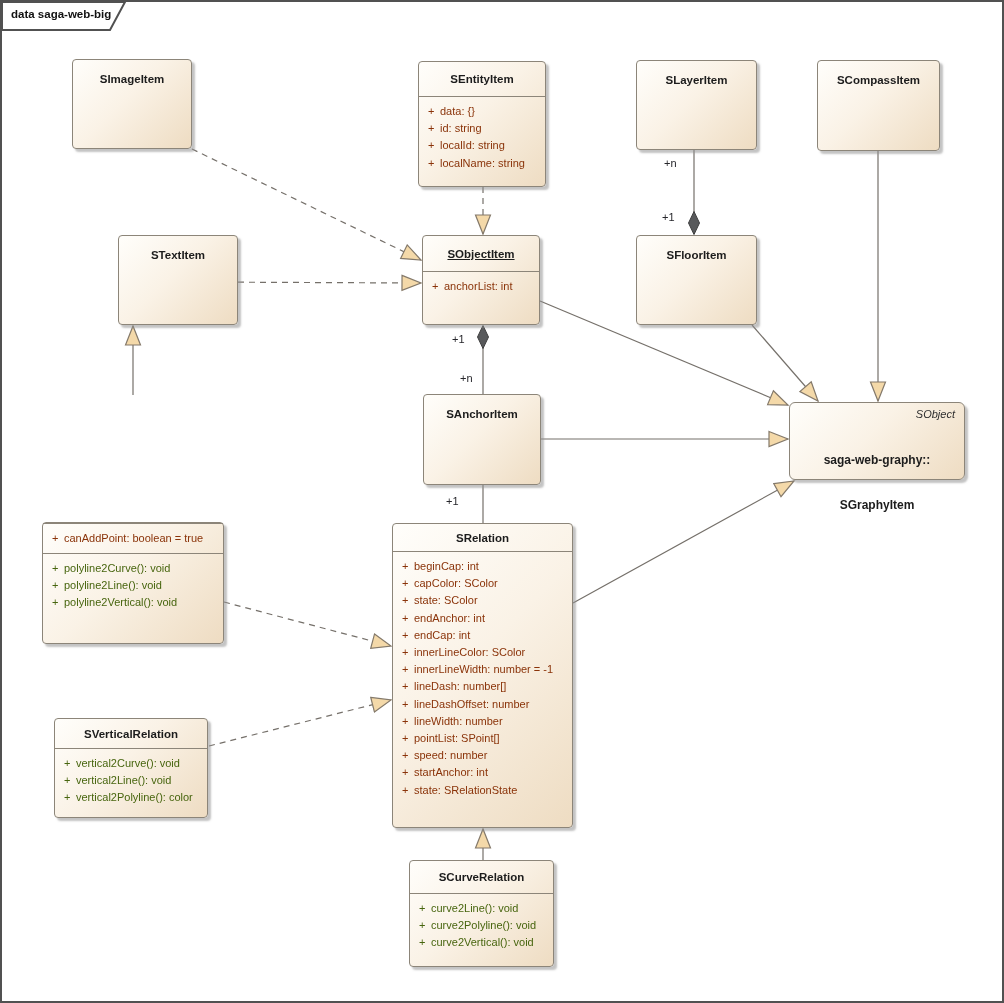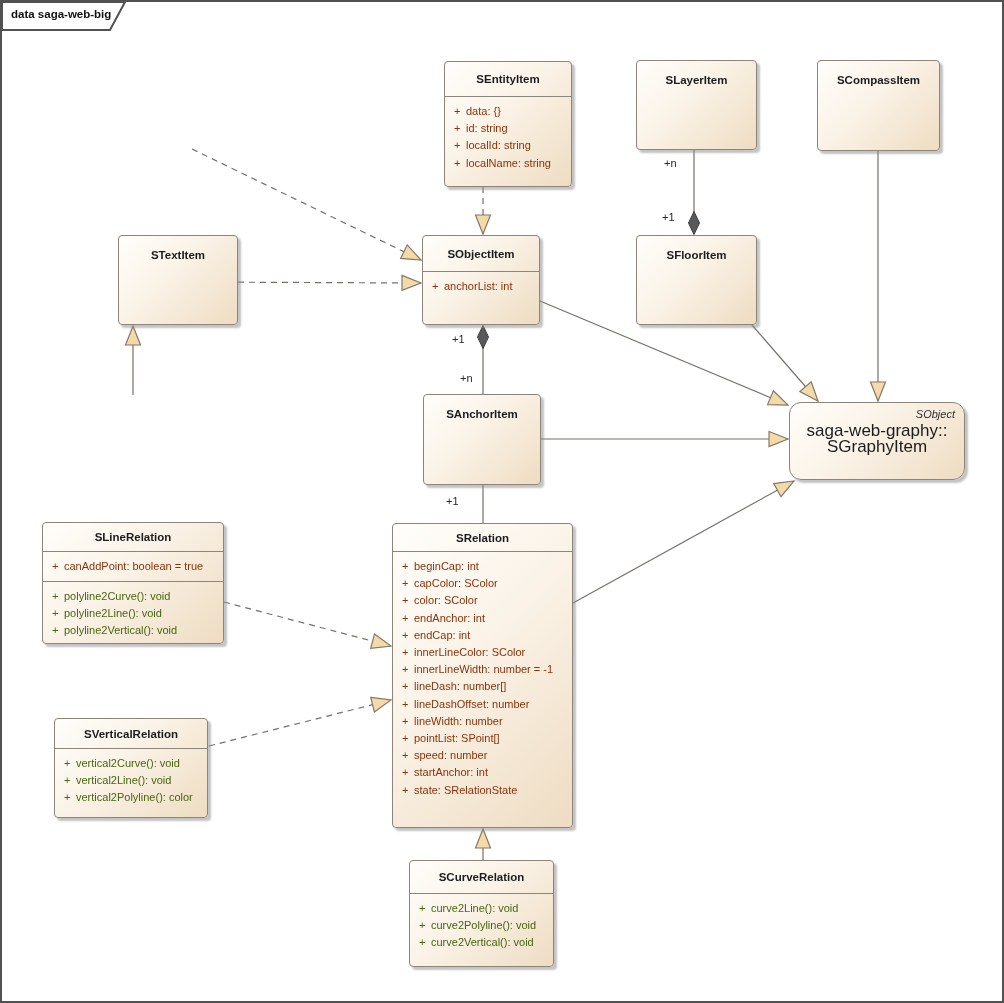--- a/index.html
+++ b/index.html
@@ -18,23 +18,23 @@
     display:flex; flex-direction:column;
   }
   .cls-header { text-align:center; font-weight:bold; font-size:11.5px; color:#1c1c1c; padding-top:13px; flex:none; }
   .uml-class.with-members .cls-header { padding-top:0; display:flex; align-items:center; justify-content:center; }
   .cls-section { border-top:1px solid #8c8579; padding-top:6px; overflow:hidden; }
   .member { display:flex; font-size:11px; line-height:17.2px; white-space:nowrap; }
   .member .vis { flex:none; width:21px; padding-left:9px; }
   .attr { color:#8a3309; }
   .method { color:#47650e; }
 
-  .graphy { border-radius:12px; }
+  .graphy { border-radius:6px;gap:29px; }
   .stereo { text-align:right; font-style:italic; font-size:11px; color:#2e2e2e; padding:5px 9px 0 0; }
-  .graphy-name { text-align:center; font-weight:normal; font-size:17px; color:#1c1c1c; line-height:16px; margin-top:3px; }
+  .graphy-name { text-align:center; font-weight:bold; font-size:12px; color:#1c1c1c; line-height:16px; margin-top:3px; }
 
   .mult-label { position:absolute; font-size:11px; color:#26262b; }
 
   .frame-tab-svg { position:absolute; left:0; top:0; }
   .frame-tab-text { position:absolute; left:9px; top:6px; font-size:11.5px; font-weight:bold; color:#111111; }
 </style>
 </head>
 <body>
 
 <div id="canvas">
@@ -71,20 +71,23 @@
     <polygon points="0,0 123,0 108,28 0,28" fill="#ffffff" stroke="#515151" stroke-width="2"></polygon>
   </svg>
   <div class="frame-tab-text">data saga-web-big</div>
 
   <div class="mult-label" style="left:662px;top:155px;">+n</div>
   <div class="mult-label" style="left:660px;top:209px;">+1</div>
   <div class="mult-label" style="left:450px;top:331px;">+1</div>
   <div class="mult-label" style="left:458px;top:370px;">+n</div>
   <div class="mult-label" style="left:444px;top:493px;">+1</div>
 
+  <div class="uml-class" style="left:70px;top:57px;width:120px;height:90px;">
+    <div class="cls-header">SImageItem</div>
+  </div>
 
   <div class="uml-class" style="left:634px;top:58px;width:121px;height:90px;">
     <div class="cls-header">SLayerItem</div>
   </div>
 
   <div class="uml-class" style="left:815px;top:58px;width:123px;height:91px;">
     <div class="cls-header">SCompassItem</div>
   </div>
 
   <div class="uml-class" style="left:72px;top:233px;width:120px;height:90px;margin-left:44px;">
@@ -93,21 +96,21 @@
 
   <div class="uml-class" style="left:634px;top:233px;width:121px;height:90px;">
     <div class="cls-header">SFloorItem</div>
   </div>
 
 
   <div class="uml-class" style="left:421px;top:392px;width:118px;height:91px;">
     <div class="cls-header">SAnchorItem</div>
   </div>
 
-  <div class="uml-class with-members" style="left:416px;top:59px;width:128px;height:126px;margin-left:26px;">
+  <div class="uml-class with-members" style="left:416px;top:59px;width:128px;height:126px;">
     <div class="cls-header" style="height:34px;">SEntityItem</div>
     <div class="cls-section" style="flex:1;">
       <div class="member attr">
           <span class="vis">+</span>
           <span>data: {}</span>
         </div>
       <div class="member attr">
           <span class="vis">+</span>
           <span>id: string</span>
         </div>
@@ -116,37 +119,36 @@
           <span>localId: string</span>
         </div>
       <div class="member attr">
           <span class="vis">+</span>
           <span>localName: string</span>
         </div>
     </div>
   </div>
 
   <div class="uml-class with-members" style="left:420px;top:233px;width:118px;height:90px;">
-    <div class="cls-header" style="height:35px;">SObjectItem</div>
+    <div class="cls-header" style="height:35px;text-decoration:underline;">SObjectItem</div>
     <div class="cls-section" style="flex:1;">
       <div class="member attr">
           <span class="vis">+</span>
           <span>anchorList: int</span>
         </div>
     </div>
   </div>
 
   <div class="uml-class graphy" style="left:787px;top:400px;width:176px;height:78px;">
     <div class="stereo">SObject</div>
     <div class="graphy-name">saga-web-graphy::</div>
     <div class="graphy-name" style="margin-top:0;">SGraphyItem</div>
   </div>
 
   <div class="uml-class with-members" style="left:40px;top:520px;width:182px;height:122px;">
-    <div class="cls-header" style="height:28px;">SLineRelation</div>
     <div class="cls-section" style="height:30px;">
       <div class="member attr">
           <span class="vis">+</span>
           <span>canAddPoint: boolean = true</span>
         </div>
     </div>
     <div class="cls-section" style="flex:1;">
       <div class="member method">
           <span class="vis">+</span>
           <span>polyline2Curve(): void</span>
@@ -168,21 +170,21 @@
       <div class="member attr">
           <span class="vis">+</span>
           <span>beginCap: int</span>
         </div>
       <div class="member attr">
           <span class="vis">+</span>
           <span>capColor: SColor</span>
         </div>
       <div class="member attr">
           <span class="vis">+</span>
-          <span>color: SColor</span>
+          <span>state: SColor</span>
         </div>
       <div class="member attr">
           <span class="vis">+</span>
           <span>endAnchor: int</span>
         </div>
       <div class="member attr">
           <span class="vis">+</span>
           <span>endCap: int</span>
         </div>
       <div class="member attr">

